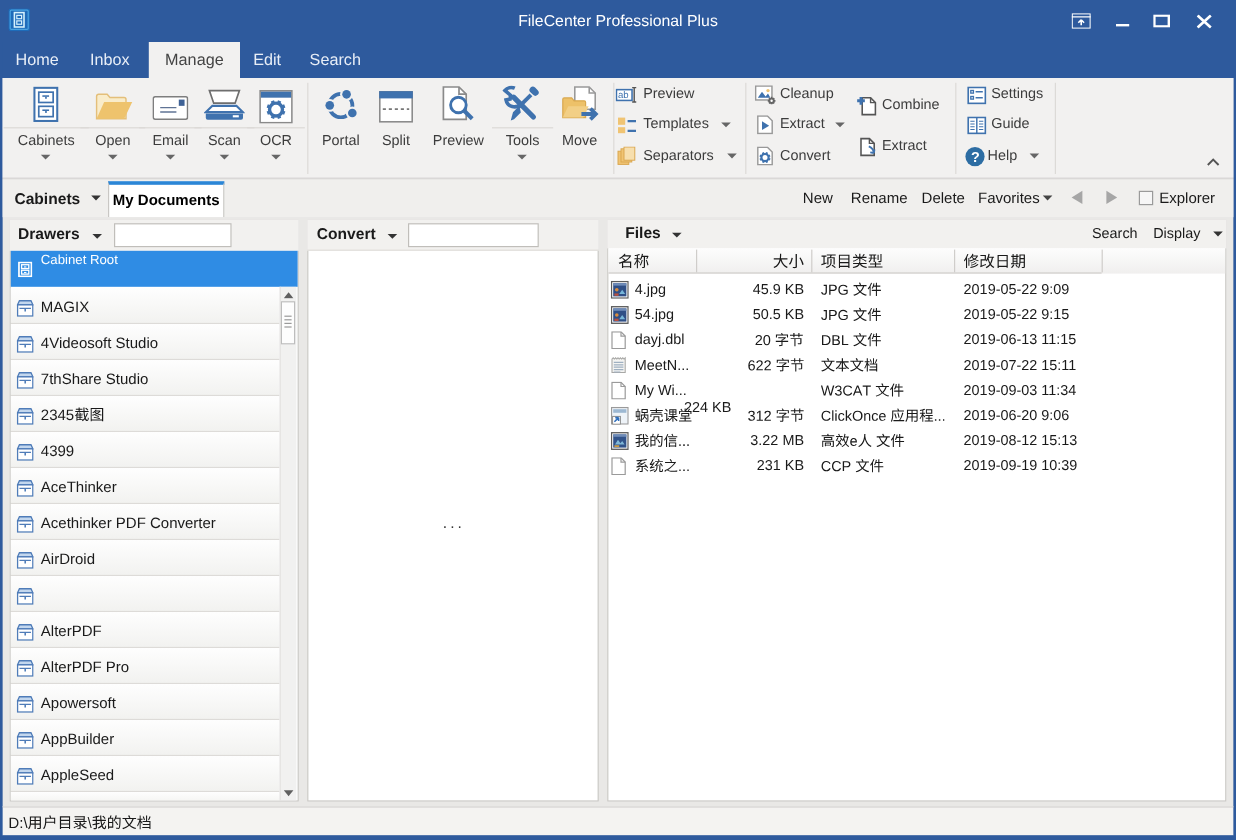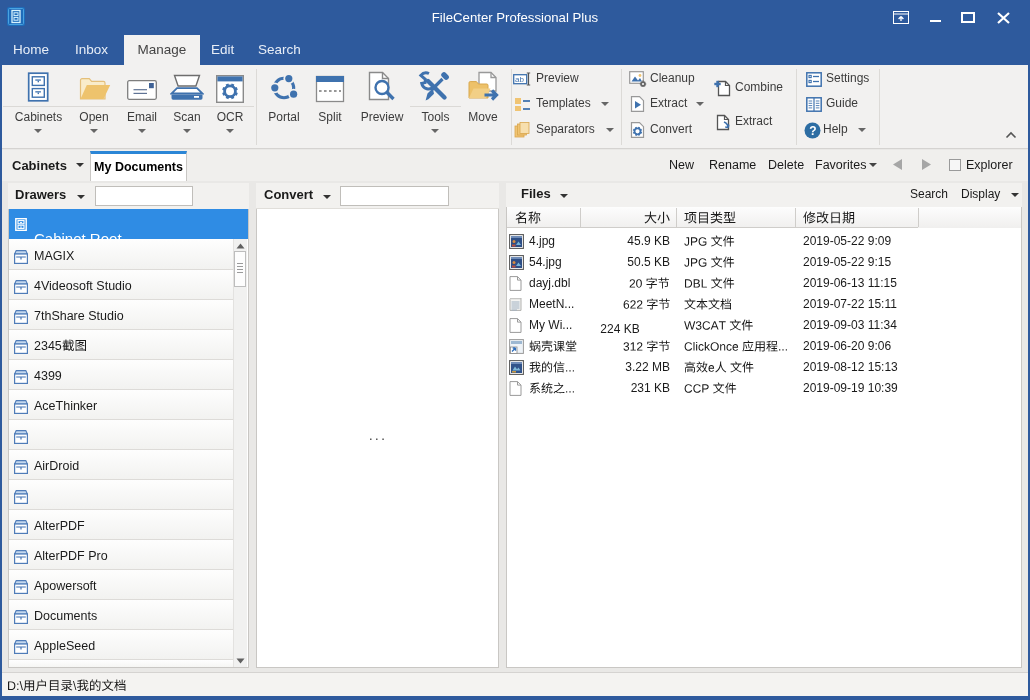--- a/index.html
+++ b/index.html
@@ -347,21 +347,21 @@
 <div class="abs" style="left:9px;top:209px;width:239px;height:30px;background:#2f8ce4"></div>
 <div class="abs" style="left:15px;top:218px">
     <svg width="12" height="13" viewBox="0 0 12 13">
 <rect x="0.8" y="0.7" width="10.4" height="11.6" fill="none" stroke="#fff" stroke-width="1.4"></rect>
 <rect x="3" y="2.6" width="6" height="3.2" fill="none" stroke="#fff" stroke-width="1.1"></rect>
 <rect x="3" y="7.2" width="6" height="3.2" fill="none" stroke="#fff" stroke-width="1.1"></rect>
 <rect x="5" y="4" width="2" height="0.9" fill="#fff"></rect>
       <rect x="5" y="8.6" width="2" height="0.9" fill="#fff"></rect>
 </svg>
   </div>
-<div class="abs" style="left:34px;top:223px;height:32px;line-height:32px;font-size:15px;color:#fff">Cabinet Root</div>
+<div class="abs" style="left:34px;top:201px;height:32px;line-height:32px;font-size:11px;color:#fff">Cabinet Root</div>
 <div class="drow" style="left:9px;top:240px">
     <span class="abs" style="left:4.5px;top:10px">
       <svg width="14" height="14" viewBox="0 0 14 14">
 <path d="M2.2 0.6h9.6l1.6 3.4H0.6z" fill="#c3d7ee" stroke="#4f7cb8" stroke-width="1.1"></path>
 <rect x="0.6" y="4" width="12.8" height="9.4" fill="#fff" stroke="#4f7cb8" stroke-width="1.2"></rect>
 <line x1="2.2" y1="7" x2="11.8" y2="7" stroke="#4f7cb8" stroke-width="1.1"></line>
 <line x1="7" y1="7" x2="7" y2="9.6" stroke="#4f7cb8" stroke-width="1.3"></line>
 </svg>
     </span>
     <span class="lbl">MAGIX</span>
@@ -425,20 +425,21 @@
   </div>
 <div class="drow" style="left:9px;top:420px">
     <span class="abs" style="left:4.5px;top:10px">
       <svg width="14" height="14" viewBox="0 0 14 14">
 <path d="M2.2 0.6h9.6l1.6 3.4H0.6z" fill="#c3d7ee" stroke="#4f7cb8" stroke-width="1.1"></path>
 <rect x="0.6" y="4" width="12.8" height="9.4" fill="#fff" stroke="#4f7cb8" stroke-width="1.2"></rect>
 <line x1="2.2" y1="7" x2="11.8" y2="7" stroke="#4f7cb8" stroke-width="1.1"></line>
 <line x1="7" y1="7" x2="7" y2="9.6" stroke="#4f7cb8" stroke-width="1.3"></line>
 </svg>
     </span>
+    <span class="lbl">Acethinker PDF Converter</span>
   </div>
 <div class="drow" style="left:9px;top:450px">
     <span class="abs" style="left:4.5px;top:10px">
       <svg width="14" height="14" viewBox="0 0 14 14">
 <path d="M2.2 0.6h9.6l1.6 3.4H0.6z" fill="#c3d7ee" stroke="#4f7cb8" stroke-width="1.1"></path>
 <rect x="0.6" y="4" width="12.8" height="9.4" fill="#fff" stroke="#4f7cb8" stroke-width="1.2"></rect>
 <line x1="2.2" y1="7" x2="11.8" y2="7" stroke="#4f7cb8" stroke-width="1.1"></line>
 <line x1="7" y1="7" x2="7" y2="9.6" stroke="#4f7cb8" stroke-width="1.3"></line>
 </svg>
     </span>
@@ -489,21 +490,21 @@
   </div>
 <div class="drow" style="left:9px;top:600px">
     <span class="abs" style="left:4.5px;top:10px">
       <svg width="14" height="14" viewBox="0 0 14 14">
 <path d="M2.2 0.6h9.6l1.6 3.4H0.6z" fill="#c3d7ee" stroke="#4f7cb8" stroke-width="1.1"></path>
 <rect x="0.6" y="4" width="12.8" height="9.4" fill="#fff" stroke="#4f7cb8" stroke-width="1.2"></rect>
 <line x1="2.2" y1="7" x2="11.8" y2="7" stroke="#4f7cb8" stroke-width="1.1"></line>
 <line x1="7" y1="7" x2="7" y2="9.6" stroke="#4f7cb8" stroke-width="1.3"></line>
 </svg>
     </span>
-    <span class="lbl">Documents</span>
+    <span class="lbl">AppBuilder</span>
   </div>
 <div class="drow" style="left:9px;top:630px">
     <span class="abs" style="left:4.5px;top:10px">
       <svg width="14" height="14" viewBox="0 0 14 14">
 <path d="M2.2 0.6h9.6l1.6 3.4H0.6z" fill="#c3d7ee" stroke="#4f7cb8" stroke-width="1.1"></path>
 <rect x="0.6" y="4" width="12.8" height="9.4" fill="#fff" stroke="#4f7cb8" stroke-width="1.2"></rect>
 <line x1="2.2" y1="7" x2="11.8" y2="7" stroke="#4f7cb8" stroke-width="1.1"></line>
 <line x1="7" y1="7" x2="7" y2="9.6" stroke="#4f7cb8" stroke-width="1.3"></line>
 </svg>
     </span>
@@ -640,21 +641,21 @@
     </svg>
   </div>
 <div class="ftext" style="left:803px;top:294px">2019-07-22 15:11</div>
 <div class="abs" style="left:509px;top:318px">
     <svg width="13" height="15" viewBox="0 0 13 15">
 <path d="M1 0.6h7.5l3.5 3.5V14.4H1z" fill="#fff" stroke="#9a9a9a" stroke-width="1"></path>
 <path d="M8.5 0.6v3.5H12" fill="none" stroke="#9a9a9a" stroke-width="1"></path>
 </svg>
   </div>
 <div class="ftext" style="left:529px;top:315px">My Wi...</div>
-<div class="ftext" style="left:570px;top:319px;width:100px;text-align:center">224 KB</div>
+<div class="ftext" style="left:570px;top:329px;width:100px;text-align:left">224 KB</div>
 <div class="abs" style="left:684px;top:320px">
     <svg width="69" height="12" viewBox="0 0 69 12" style="overflow:visible">
       <path fill="#1a1a1a" d="M8.9 9.6H7.5L6.1 4.4Q5.9 3.9 5.7 2.6Q5.5 3.3 5.4 3.7Q5.3 4.2 3.8 9.6H2.5L0.1 1.3H1.2L2.7 6.6Q3.0 7.6 3.2 8.6Q3.3 8.0 3.5 7.2Q3.7 6.4 5.1 1.3H6.2L7.6 6.5Q8.0 7.7 8.2 8.6L8.2 8.4Q8.4 7.7 8.5 7.3Q8.6 6.9 10.1 1.3H11.3Z M17.5 7.3Q17.5 8.5 16.7 9.1Q16.0 9.7 14.7 9.7Q13.4 9.7 12.7 9.2Q11.9 8.6 11.8 7.5L12.9 7.4Q13.1 8.8 14.7 8.8Q15.5 8.8 15.9 8.5Q16.4 8.1 16.4 7.3Q16.4 6.6 15.9 6.2Q15.3 5.9 14.4 5.9H13.8V4.9H14.3Q15.2 4.9 15.7 4.6Q16.2 4.2 16.2 3.5Q16.2 2.9 15.8 2.5Q15.4 2.1 14.6 2.1Q13.9 2.1 13.5 2.4Q13.1 2.8 13.0 3.5L11.9 3.4Q12.0 2.4 12.8 1.8Q13.5 1.2 14.6 1.2Q15.9 1.2 16.6 1.8Q17.2 2.4 17.2 3.4Q17.2 4.2 16.8 4.7Q16.4 5.2 15.5 5.4V5.4Q16.4 5.5 17.0 6.0Q17.5 6.5 17.5 7.3Z M22.6 2.1Q21.3 2.1 20.5 3.0Q19.7 3.9 19.7 5.4Q19.7 7.0 20.5 7.9Q21.3 8.8 22.7 8.8Q24.4 8.8 25.3 7.1L26.2 7.5Q25.7 8.6 24.8 9.2Q23.9 9.7 22.6 9.7Q21.4 9.7 20.5 9.2Q19.6 8.7 19.1 7.7Q18.6 6.8 18.6 5.4Q18.6 3.5 19.7 2.3Q20.7 1.2 22.6 1.2Q23.9 1.2 24.8 1.7Q25.7 2.3 26.1 3.3L25.1 3.6Q24.8 2.9 24.1 2.5Q23.5 2.1 22.6 2.1Z M33.5 9.6 32.6 7.2H28.8L27.8 9.6H26.7L30.1 1.3H31.3L34.6 9.6ZM30.7 2.2 30.6 2.4Q30.5 2.8 30.2 3.6L29.1 6.3H32.2L31.2 3.6Q31.0 3.2 30.8 2.7Z M38.9 2.3V9.6H37.8V2.3H34.9V1.3H41.7V2.3Z M50.4 -0.3C50.8 0.3 51.2 1.1 51.3 1.6L52.3 1.3C52.1 0.8 51.7 0.0 51.3 -0.6ZM45.9 1.6V2.5H47.8C48.5 4.3 49.5 5.9 50.7 7.2C49.4 8.3 47.8 9.1 45.8 9.7C45.9 9.9 46.2 10.3 46.3 10.5C48.3 9.9 50.0 9.0 51.4 7.8C52.7 9.0 54.3 9.9 56.3 10.5C56.5 10.2 56.7 9.8 56.9 9.6C55.0 9.2 53.4 8.3 52.1 7.2C53.3 6.0 54.2 4.4 54.9 2.5H56.8V1.6ZM51.4 6.6C50.3 5.4 49.4 4.1 48.7 2.5H53.9C53.3 4.1 52.4 5.5 51.4 6.6Z M61.1 5.5V6.4H64.6V10.6H65.5V6.4H68.8V5.5H65.5V2.9H68.2V2.0H65.5V-0.3H64.6V2.0H63.0C63.1 1.4 63.3 0.9 63.4 0.3L62.5 0.1C62.2 1.7 61.7 3.2 61.0 4.2C61.3 4.3 61.6 4.6 61.8 4.7C62.1 4.2 62.4 3.6 62.7 2.9H64.6V5.5ZM60.5 -0.4C59.9 1.4 58.8 3.2 57.7 4.4C57.9 4.6 58.1 5.0 58.2 5.2C58.6 4.8 59.0 4.4 59.3 3.8V10.5H60.2V2.4C60.7 1.6 61.1 0.7 61.4 -0.2Z"></path>
     </svg>
   </div>
 <div class="ftext" style="left:803px;top:315px">2019-09-03 11:34</div>
 <div class="abs" style="left:509px;top:339px">
     <svg width="15" height="15" viewBox="0 0 15 15">
 <rect x="0.6" y="0.6" width="13.8" height="13.8" fill="#eef3f8" stroke="#9a9a9a" stroke-width="1"></rect>
 <rect x="2" y="2" width="11" height="3" fill="#9db8d2"></rect>

